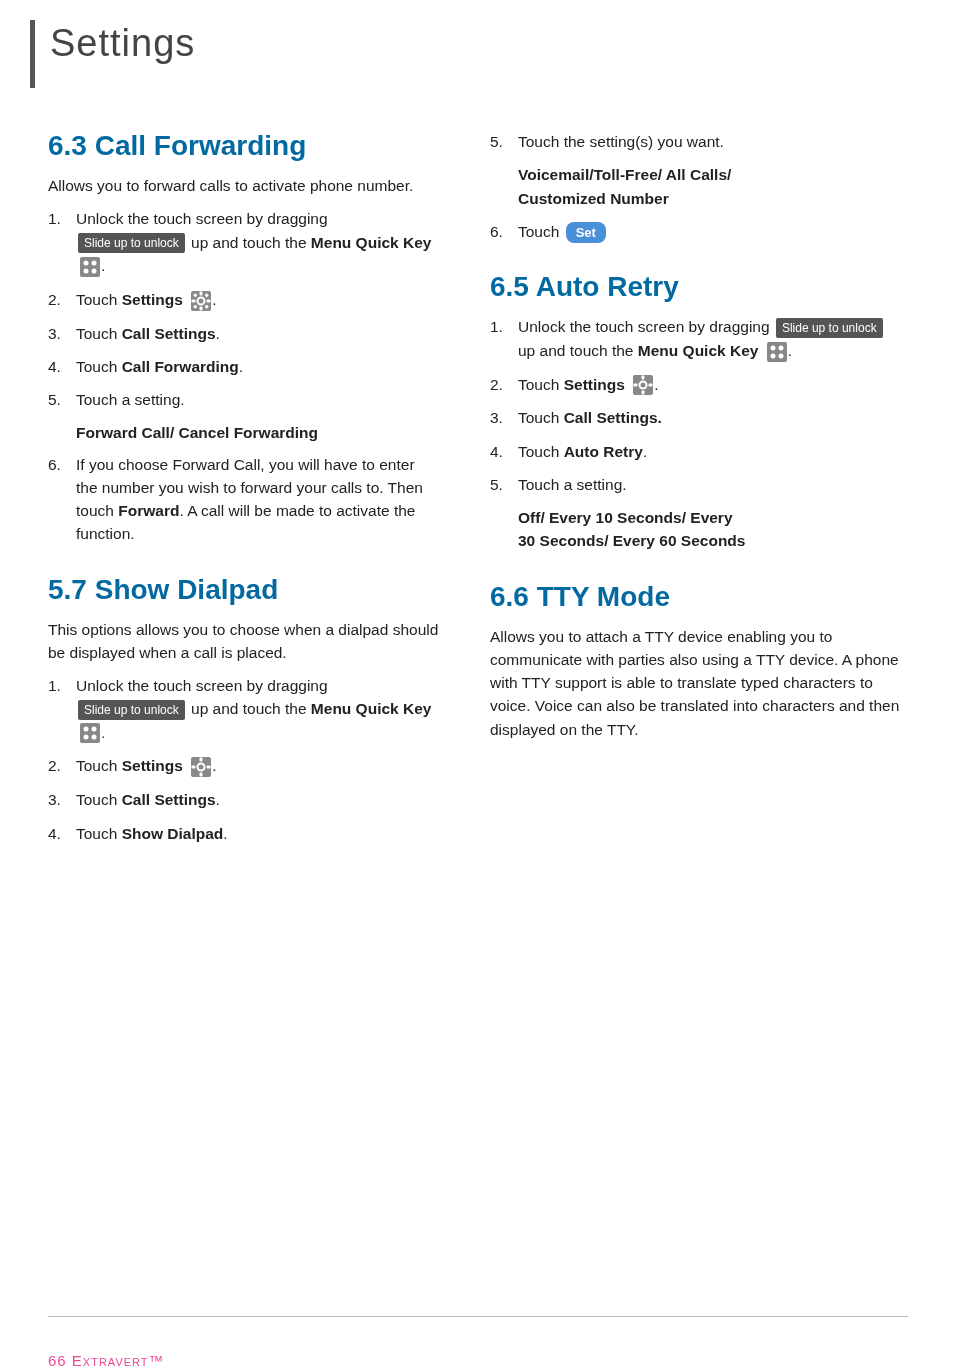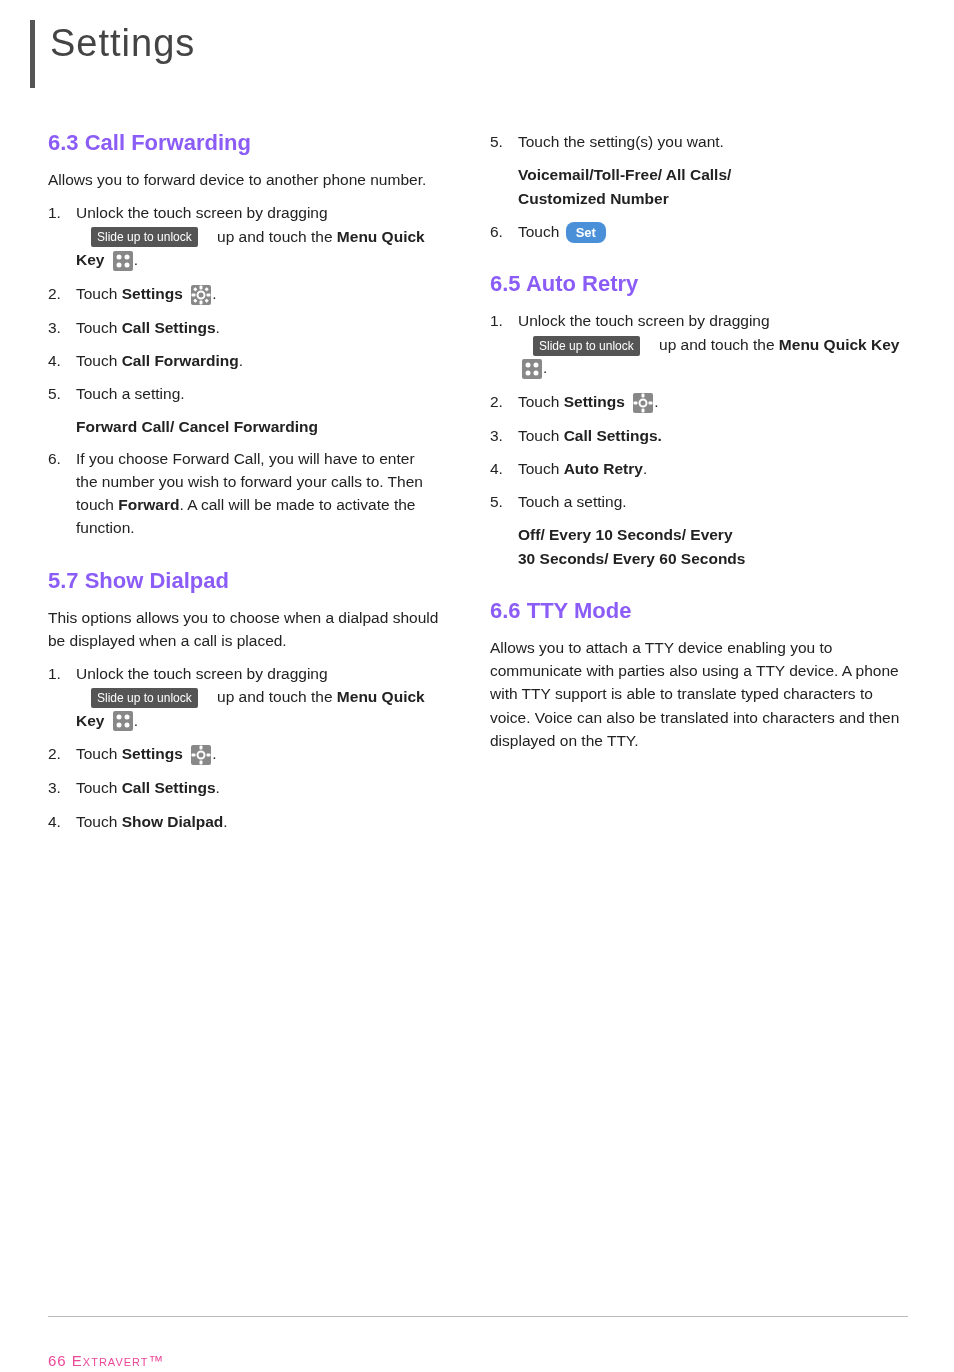--- a/index.html
+++ b/index.html
@@ -53,23 +53,23 @@
       padding-right: 20px;
     }
 
     .col-right {
       width: 460px;
       padding-left: 30px;
       padding-right: 20px;
     }
 
     .section-heading {
-      font-size: 22px;
+      font-size: 28px;
       font-weight: bold;
-      color: #8b5cf6;
+      color: #0369a1;
       margin-bottom: 12px;
       margin-top: 30px;
     }
 
     .section-heading:first-child {
       margin-top: 0;
     }
 
     .section-body {
       font-size: 15.5px;
@@ -107,21 +107,21 @@
 
     .slide-badge {
       display: inline-block;
       background: #555;
       color: #fff;
       font-size: 12px;
       padding: 1px 6px;
       border-radius: 2px;
       white-space: nowrap;
       vertical-align: middle;
-      margin: 0 15px;
+      margin: 0 2px;
     }
 
     .set-badge {
       display: inline-block;
       background: #4a90d9;
       color: #fff;
       font-size: 13px;
       font-weight: bold;
       padding: 1px 10px;
       border-radius: 8px;
@@ -181,21 +181,21 @@
 
   <div class="accent-bar"></div>
 
   <div class="page-title">Settings</div>
 
   <div class="two-col">
 
     <div class="col-left">
 
       <div class="section-heading">6.3 Call Forwarding</div>
-      <div class="section-body">Allows you to forward device to another phone number.</div>
+      <div class="section-body">Allows you to forward calls to activate phone number.</div>
 
       <ol class="steps">
 
         <li class="step">
           <span class="step-num">1.</span>
           <span class="step-content">
             Unlock the touch screen by dragging
             <span class="slide-badge">Slide up to unlock</span>
             up and touch the <b>Menu Quick Key</b>
             <svg class="menu-svg" viewBox="0 0 22 22" xmlns="http://www.w3.org/2000/svg">

